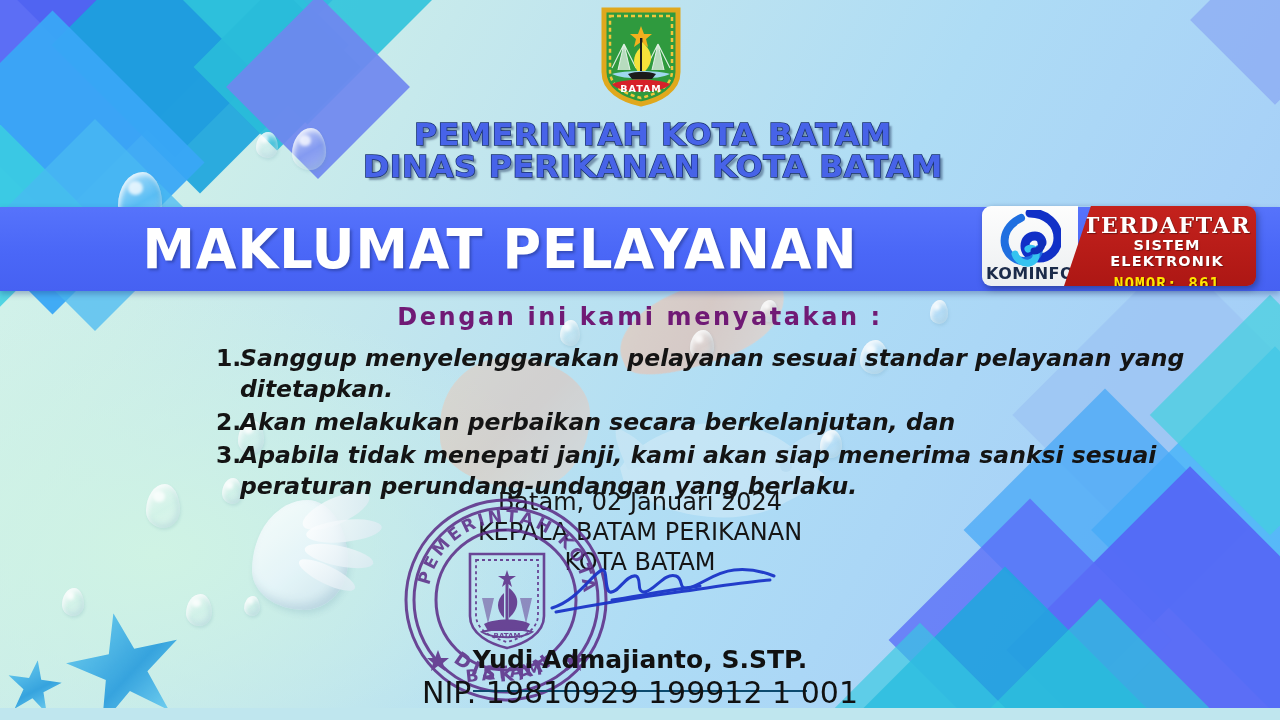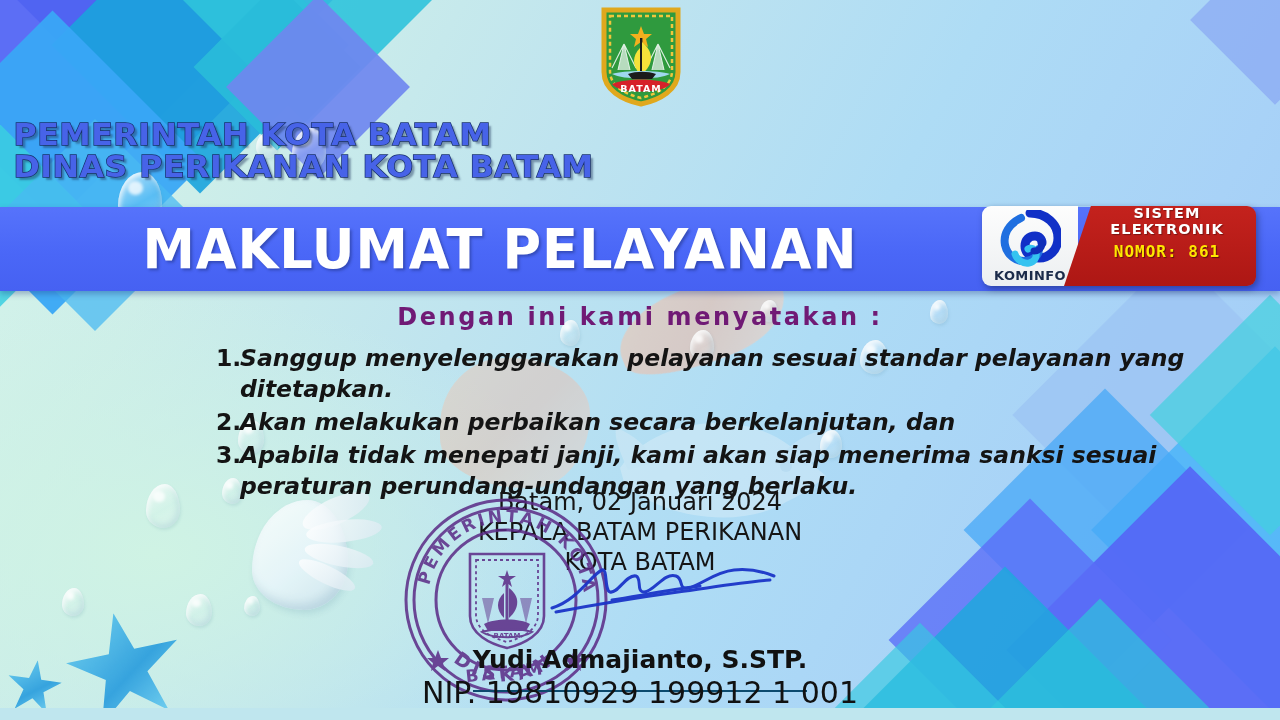--- a/index.html
+++ b/index.html
@@ -40,21 +40,21 @@
     opacity:.85;}
   .shell-arm{position:absolute;border-radius:50%;
     background:linear-gradient(120deg,#ffffff,#dceaf2);opacity:.8;}
   .fish{position:absolute;opacity:.33;}
   .coral{position:absolute;border-radius:45% 55% 40% 60% / 55% 45% 60% 40%;
     background:linear-gradient(135deg,#f6c7ae,#f2b9a3 50%,#f8d7c5);opacity:.55;filter:blur(.4px);}
 
   
   .crest{position:absolute;left:598px;top:4px;width:86px;height:104px;}
 
-  .org{position:absolute;left:0;right:0;top:118px;text-align:left;line-height:1.04;margin-left:26px;}
+  .org{position:absolute;left:0;right:0;top:118px;text-align:center;line-height:1.04;margin-left:26px;}
   .org div{
     font-family:"DejaVu Sans", sans-serif;
     font-size:31px;font-weight:bold;letter-spacing:.5px;
     color:#4763e8;
     transform:scaleX(1.02);
     -webkit-text-stroke:1.4px #17306e;
     paint-order:stroke fill;
     text-shadow:3px 3px 2px rgba(30,50,90,.45);
   }
 
@@ -79,21 +79,21 @@
     border-radius:9px;overflow:hidden;display:flex;
     box-shadow:2px 3px 6px rgba(20,40,90,.5);
   }
   .badge-left{
     width:96px;background:linear-gradient(180deg,#fdfdfd,#eceff1);
     position:relative;display:flex;flex-direction:column;
     align-items:center;justify-content:flex-start;padding-top:4px;
   }
   .badge-left .kominfo-word{
     position:absolute;bottom:3px;left:0;right:0;text-align:center;
-    font-size:13px;font-weight:bold;color:#1b2b4a;letter-spacing:.4px;
+    font-size:16px;font-weight:bold;color:#1b2b4a;letter-spacing:.4px;
   }
   .badge-right{
     flex:1;background:linear-gradient(180deg,#c4221d,#ad1714);
     color:#fff;text-align:center;position:relative;
     clip-path:polygon(14% 0,100% 0,100% 100%,0 100%);
     margin-left:-14px;padding-left:14px;
   }
   .badge-right .l1{font-family:"DejaVu Serif",serif;font-size:22px;font-weight:bold;letter-spacing:1.6px;margin-top:6px;text-shadow:1px 1px 1px rgba(0,0,0,.4);}
   .badge-right .l2{font-size:14.5px;font-weight:bold;letter-spacing:1.1px;margin-top:-1px;text-shadow:1px 1px 1px rgba(0,0,0,.35);}
   .badge-right .l3{font-family:"DejaVu Sans Mono",monospace;font-size:16px;font-weight:bold;color:#ffe600;letter-spacing:1px;margin-top:5px;text-shadow:1px 1px 1px rgba(0,0,0,.45);}
@@ -225,20 +225,21 @@
     <div class="badge-left">
       <svg width="62" height="58" viewBox="0 0 62 58">
         <path d="M31 3 C47 3 59 14 59 28 C59 40 50 48 40 48 C32 48 26 43 26 36 C26 30 30 26 36 26 C40 26 43 29 43 33" fill="none" stroke="#1130c7" stroke-width="9" stroke-linecap="round"></path>
         <path d="M22 8 C10 14 4 24 6 35 C8 45 17 52 27 51 C35 50 40 45 40 39" fill="none" stroke="#1f6fe0" stroke-width="8" stroke-linecap="round"></path>
         <path d="M16 44 C18 50 24 54 30 53 C35 52 38 48 37 43 C36 39 32 37 29 39" fill="none" stroke="#35c3f0" stroke-width="7" stroke-linecap="round"></path>
         <path d="M43 33 C43 38 39 41 35 41" fill="none" stroke="#0f2db8" stroke-width="7" stroke-linecap="round"></path>
       </svg>
       <div class="kominfo-word">KOMINFO</div>
     </div>
     <div class="badge-right">
+      <div class="l1">TERDAFTAR</div>
       <div class="l2">SISTEM ELEKTRONIK</div>
       <div class="l3">NOMOR:  861</div>
     </div>
   </div>
 
   <div class="statement">Dengan ini kami menyatakan :</div>
 
   <div class="clauses">
     <div class="clause">
       <div class="num">1.</div>

